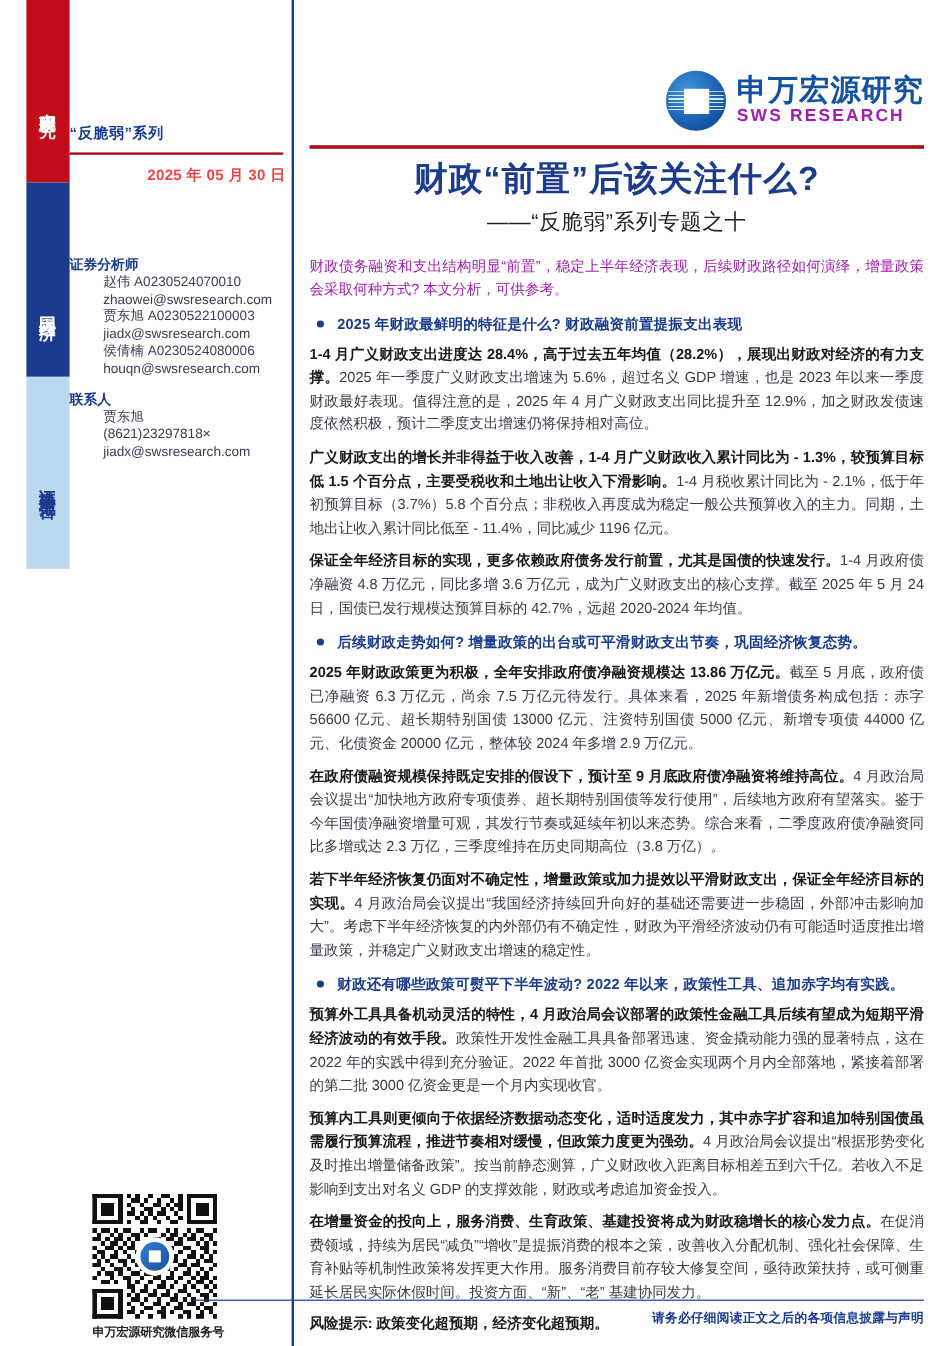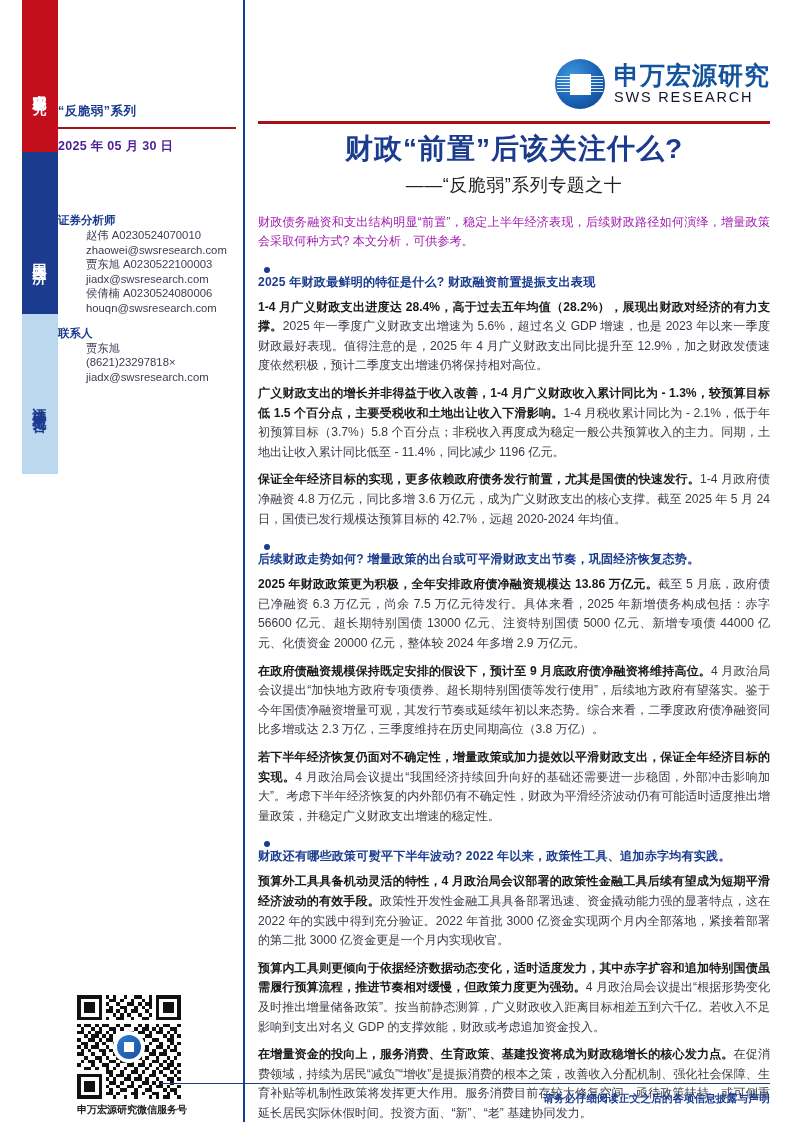--- a/index.html
+++ b/index.html
@@ -88,22 +88,23 @@
   .red-rule {
     margin-top: 7px;
     height: 2px;
     background: #A91016;
     width: 178px;
   }
   .report-date {
     margin-top: 9px;
     font-size: 12.5px;
     font-weight: bold;
-    color: #4c1d95;
+    color: #ef4444;
     letter-spacing: 0.3px;
+    text-align: right;
   }
   .meta-head {
     margin-top: 58px;
     font-size: 11.5px;
     font-weight: bold;
     color: #1B3C8E;
   }
   .meta-head.second { margin-top: 10px; }
   .meta-line {
     font-size: 11.3px;
@@ -205,22 +206,22 @@
   .logo-text { line-height: 1; }
   .logo-cn {
     font-size: 25px;
     font-weight: bold;
     color: #12529f;
     letter-spacing: 1px;
   }
   .logo-en {
     margin-top: 2px;
     font-size: 14.5px;
-    font-weight: normal;
-    color: #0f172a;
+    font-weight: bold;
+    color: #a21caf;
     letter-spacing: 1.8px;
   }
 
   .title-rule {
     margin-top: 9px;
     height: 2.5px;
     background: #A91016;
     width: 512px;
   }
   .doc-title {
@@ -253,21 +254,20 @@
     text-justify: inter-ideograph;
     color: #3a3a46;
   }
   p.para.lead { color: #a21caf; }
   p.para b { color: #1a1a1a; font-weight: bold; }
 
   .bullet-row {
     display: flex;
     align-items: flex-start;
     margin: 9px 0 7px 0;
-    flex-direction: column;
   }
   .bullet-dot {
     width: 6px; height: 6px;
     border-radius: 50%;
     background: #1B3C8E;
     margin: 6px 11px 0 6px;
     flex: none;
   }
   .bullet-text {
     font-size: 12.1px;

